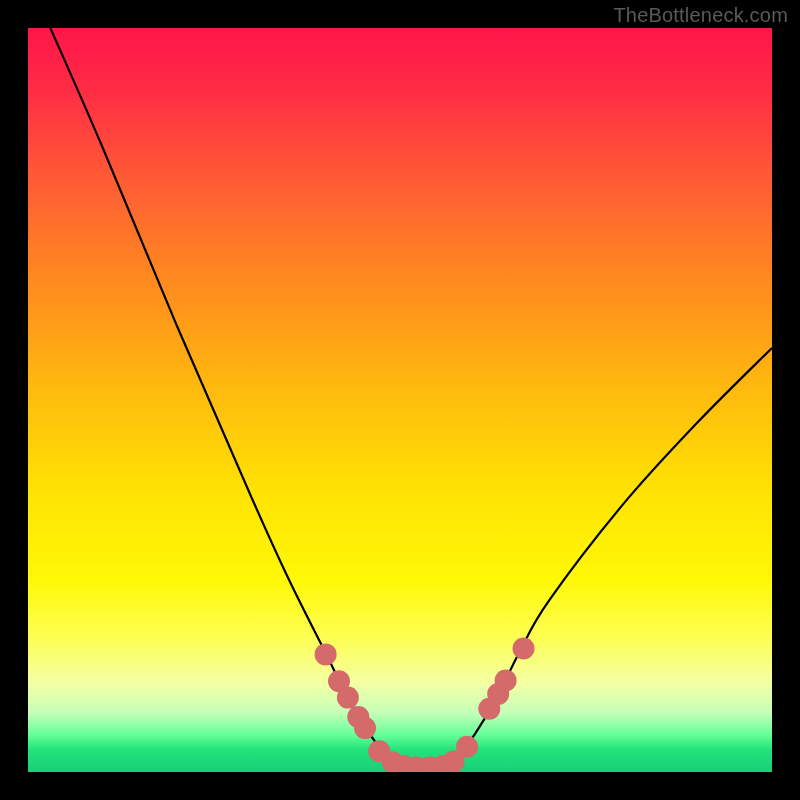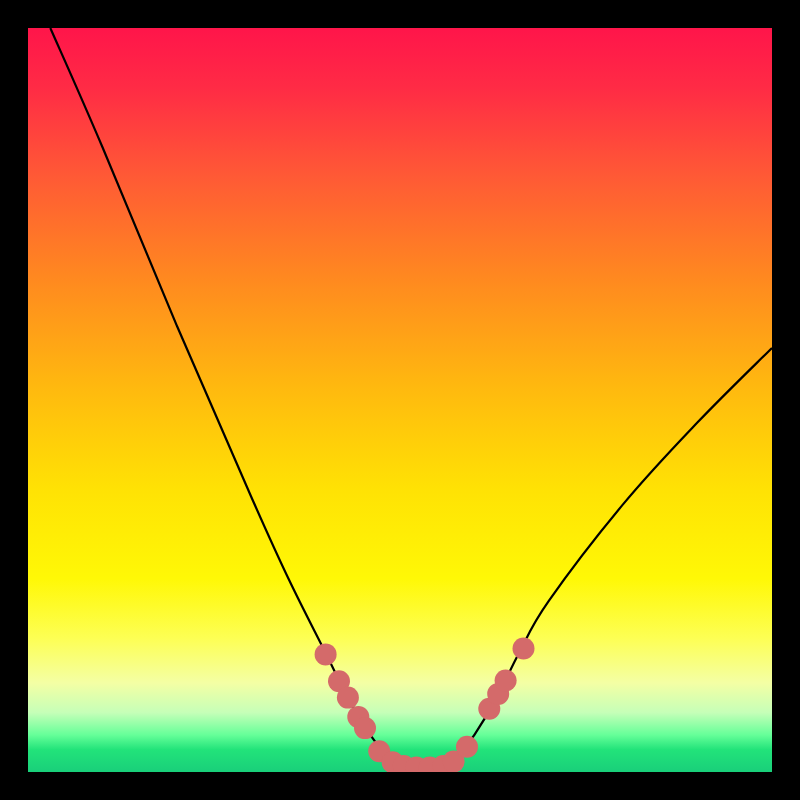--- a/index.html
+++ b/index.html
@@ -85,13 +85,14 @@
           <circle cx="415.2" cy="738.0" r="11.0" fill="#d46a6a" stroke="#c45858" stroke-width="0"></circle>
           <circle cx="425.6" cy="733.6" r="11.0" fill="#d46a6a" stroke="#c45858" stroke-width="0"></circle>
           <circle cx="439.0" cy="718.7" r="11.0" fill="#d46a6a" stroke="#c45858" stroke-width="0"></circle>
           <circle cx="461.3" cy="680.8" r="11.0" fill="#d46a6a" stroke="#c45858" stroke-width="0"></circle>
           <circle cx="470.2" cy="665.9" r="11.0" fill="#d46a6a" stroke="#c45858" stroke-width="0"></circle>
           <circle cx="477.6" cy="652.5" r="11.0" fill="#d46a6a" stroke="#c45858" stroke-width="0"></circle>
           <circle cx="495.5" cy="620.5" r="11.0" fill="#d46a6a" stroke="#c45858" stroke-width="0"></circle>
         </g>
     </svg>
   </div>
+  <div class="watermark">TheBottleneck.com</div>
 </div>
 
 </body></html>

